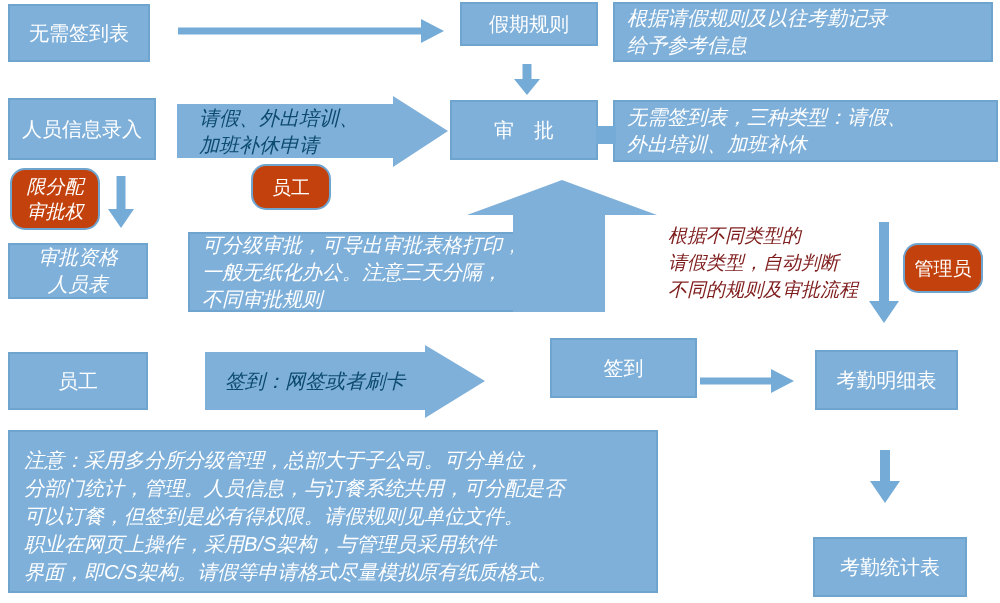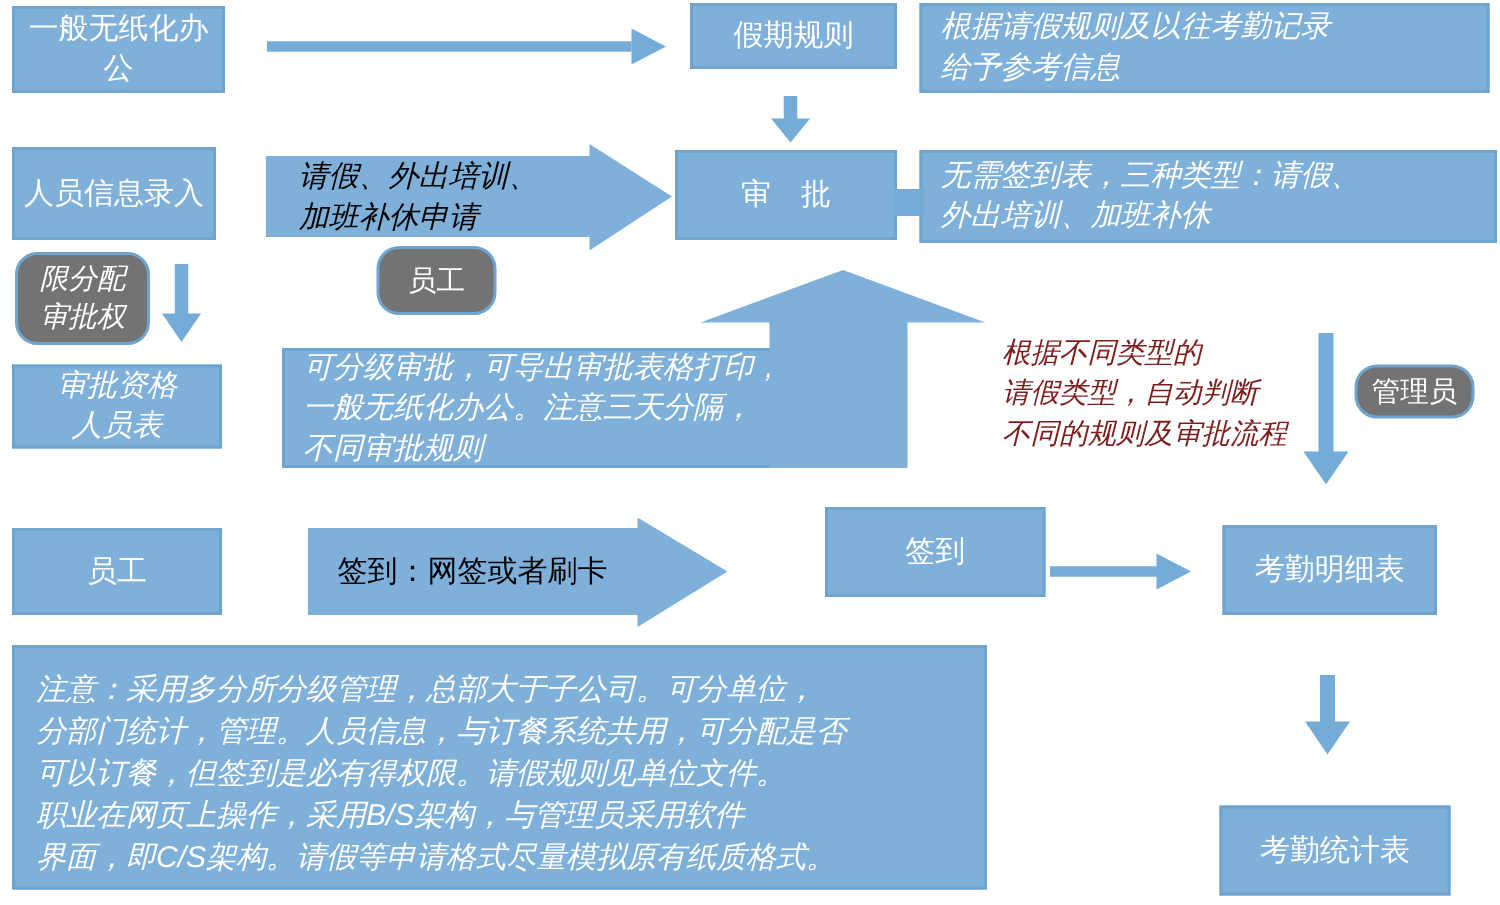--- a/index.html
+++ b/index.html
@@ -23,34 +23,34 @@
     text-align: center;
     line-height: 27px;
   }
   .note {
     justify-content: flex-start;
     text-align: left;
     padding-left: 12px;
     padding-right: 6px;
   }
   .tag {
-    background: #737373;
+    background: #c2410c;
     border: 2px solid #6fa4cf;
     border-radius: 15px;
     color: #ffffff;
     display: flex;
     align-items: center;
     justify-content: center;
     font-size: 19px;
     text-align: center;
     line-height: 25px;
   }
   .blockarrow {
     background: #7fb0d9;
-    color: #000000;
+    color: #0c4a6e;
     font-size: 20px;
     line-height: 27px;
     display: flex;
     flex-direction: column;
     justify-content: center;
   }
   .bluetext {
     color: #7f1d1d;
     font-size: 19px;
     line-height: 27px;
@@ -62,28 +62,28 @@
     line-height: 28px;
     padding: 14px 10px 0 14px;
     align-items: flex-start;
   }
 </style>
 </head>
 <body>
 
 <div id="canvas">
 
-  <div class="abs box" style="left:8px; top:4px; width:142px; height:58px;">一般无纸化办公</div>
+  <div class="abs box" style="left:8px; top:4px; width:142px; height:58px;">无需签到表</div>
 
   <div class="abs box" style="left:460px; top:2px; width:138px; height:44px;">假期规则</div>
 
   <div class="abs box note pre" style="left:613px; top:2px; width:380px; height:60px;">根据请假规则及以往考勤记录
 给予参考信息</div>
 
-  <div class="abs box" style="left:8px; top:98px; width:136px; height:62px;">人员信息录入</div>
+  <div class="abs box" style="left:8px; top:98px; width:148px; height:62px;">人员信息录入</div>
 
   <div class="abs blockarrow pre" style="left:177px; top:96px; width:271px; height:71px; padding-left:22px;
               clip-path: polygon(0 8px, 216px 8px, 216px 0, 271px 35px, 216px 71px, 216px 62px, 0 62px);">请假、外出培训、
 加班补休申请</div>
 
   <div class="abs box" style="left:450px; top:100px; width:148px; height:60px;">审　批</div>
 
   <div class="abs box note pre" style="left:613px; top:100px; width:385px; height:62px;">无需签到表，三种类型：请假、
 外出培训、加班补休</div>
 
@@ -99,27 +99,27 @@
 一般无纸化办公。注意三天分隔，
 不同审批规则</div>
 
   <div class="abs" style="left:467px; top:180px; width:190px; height:132px; background:#7fb0d9;
               clip-path: polygon(95px 0, 190px 35px, 138px 35px, 138px 132px, 46px 132px, 46px 35px, 0 35px);"></div>
 
   <div class="abs bluetext pre" style="left:668px; top:222px; width:210px;">根据不同类型的
 请假类型，自动判断
 不同的规则及审批流程</div>
 
-  <div class="abs tag" style="left:903px; top:243px; width:80px; height:36px;">管理员</div>
+  <div class="abs tag" style="left:903px; top:243px; width:80px; height:50px;">管理员</div>
 
   <div class="abs box" style="left:8px; top:352px; width:140px; height:58px;">员工</div>
 
   <div class="abs blockarrow" style="left:205px; top:345px; width:280px; height:73px;
               align-items:center; padding-right:60px;
-              clip-path: polygon(0 7px, 220px 7px, 220px 0, 280px 36px, 220px 73px, 220px 65px, 0 65px);">签到：网签或者刷卡</div>
+              clip-path: polygon(0 7px, 220px 7px, 220px 0, 280px 36px, 220px 73px, 220px 65px, 0 65px); font-style: italic;">签到：网签或者刷卡</div>
 
   <div class="abs box" style="left:508px; top:338px; width:147px; height:60px;margin-left:42px;">签到</div>
 
   <div class="abs box" style="left:815px; top:350px; width:143px; height:60px;">考勤明细表</div>
 
   <div class="abs box note pre bottom-note-text" style="left:8px; top:430px; width:650px; height:163px;">注意：采用多分所分级管理，总部大于子公司。可分单位，
 分部门统计，管理。人员信息，与订餐系统共用，可分配是否
 可以订餐，但签到是必有得权限。请假规则见单位文件。
 职业在网页上操作，采用B/S架构，与管理员采用软件
 界面，即C/S架构。请假等申请格式尽量模拟原有纸质格式。</div>

